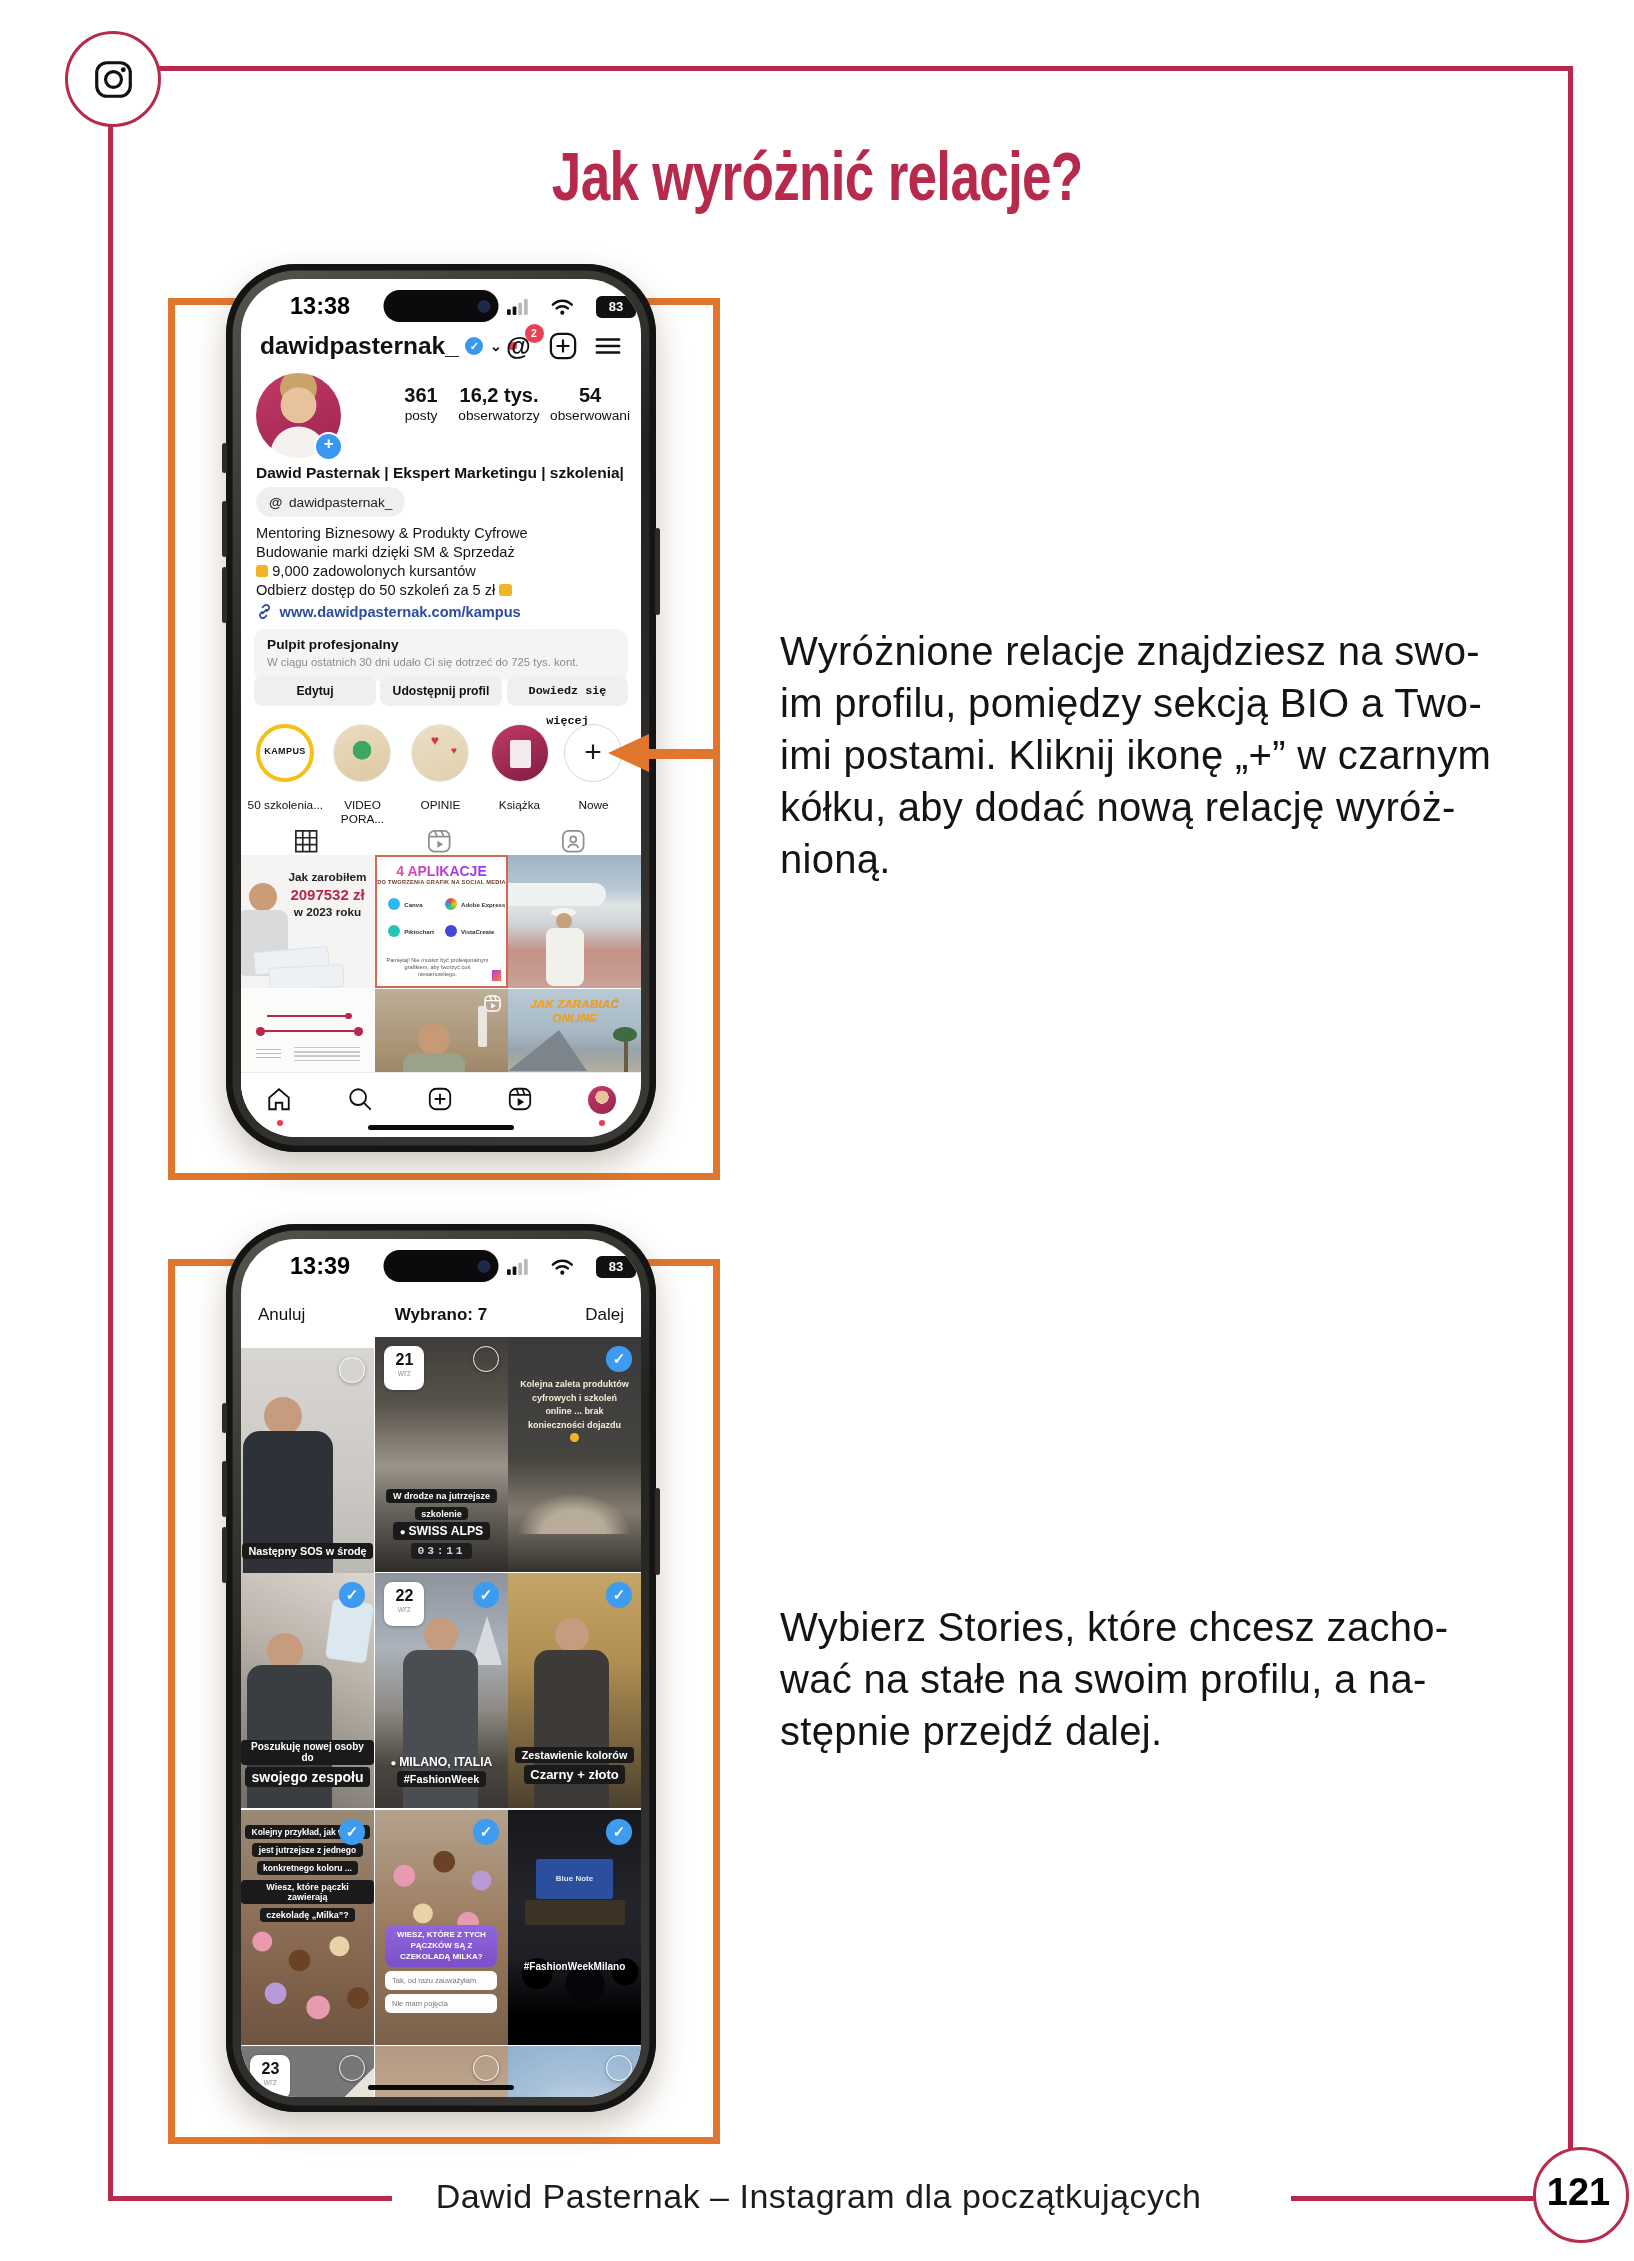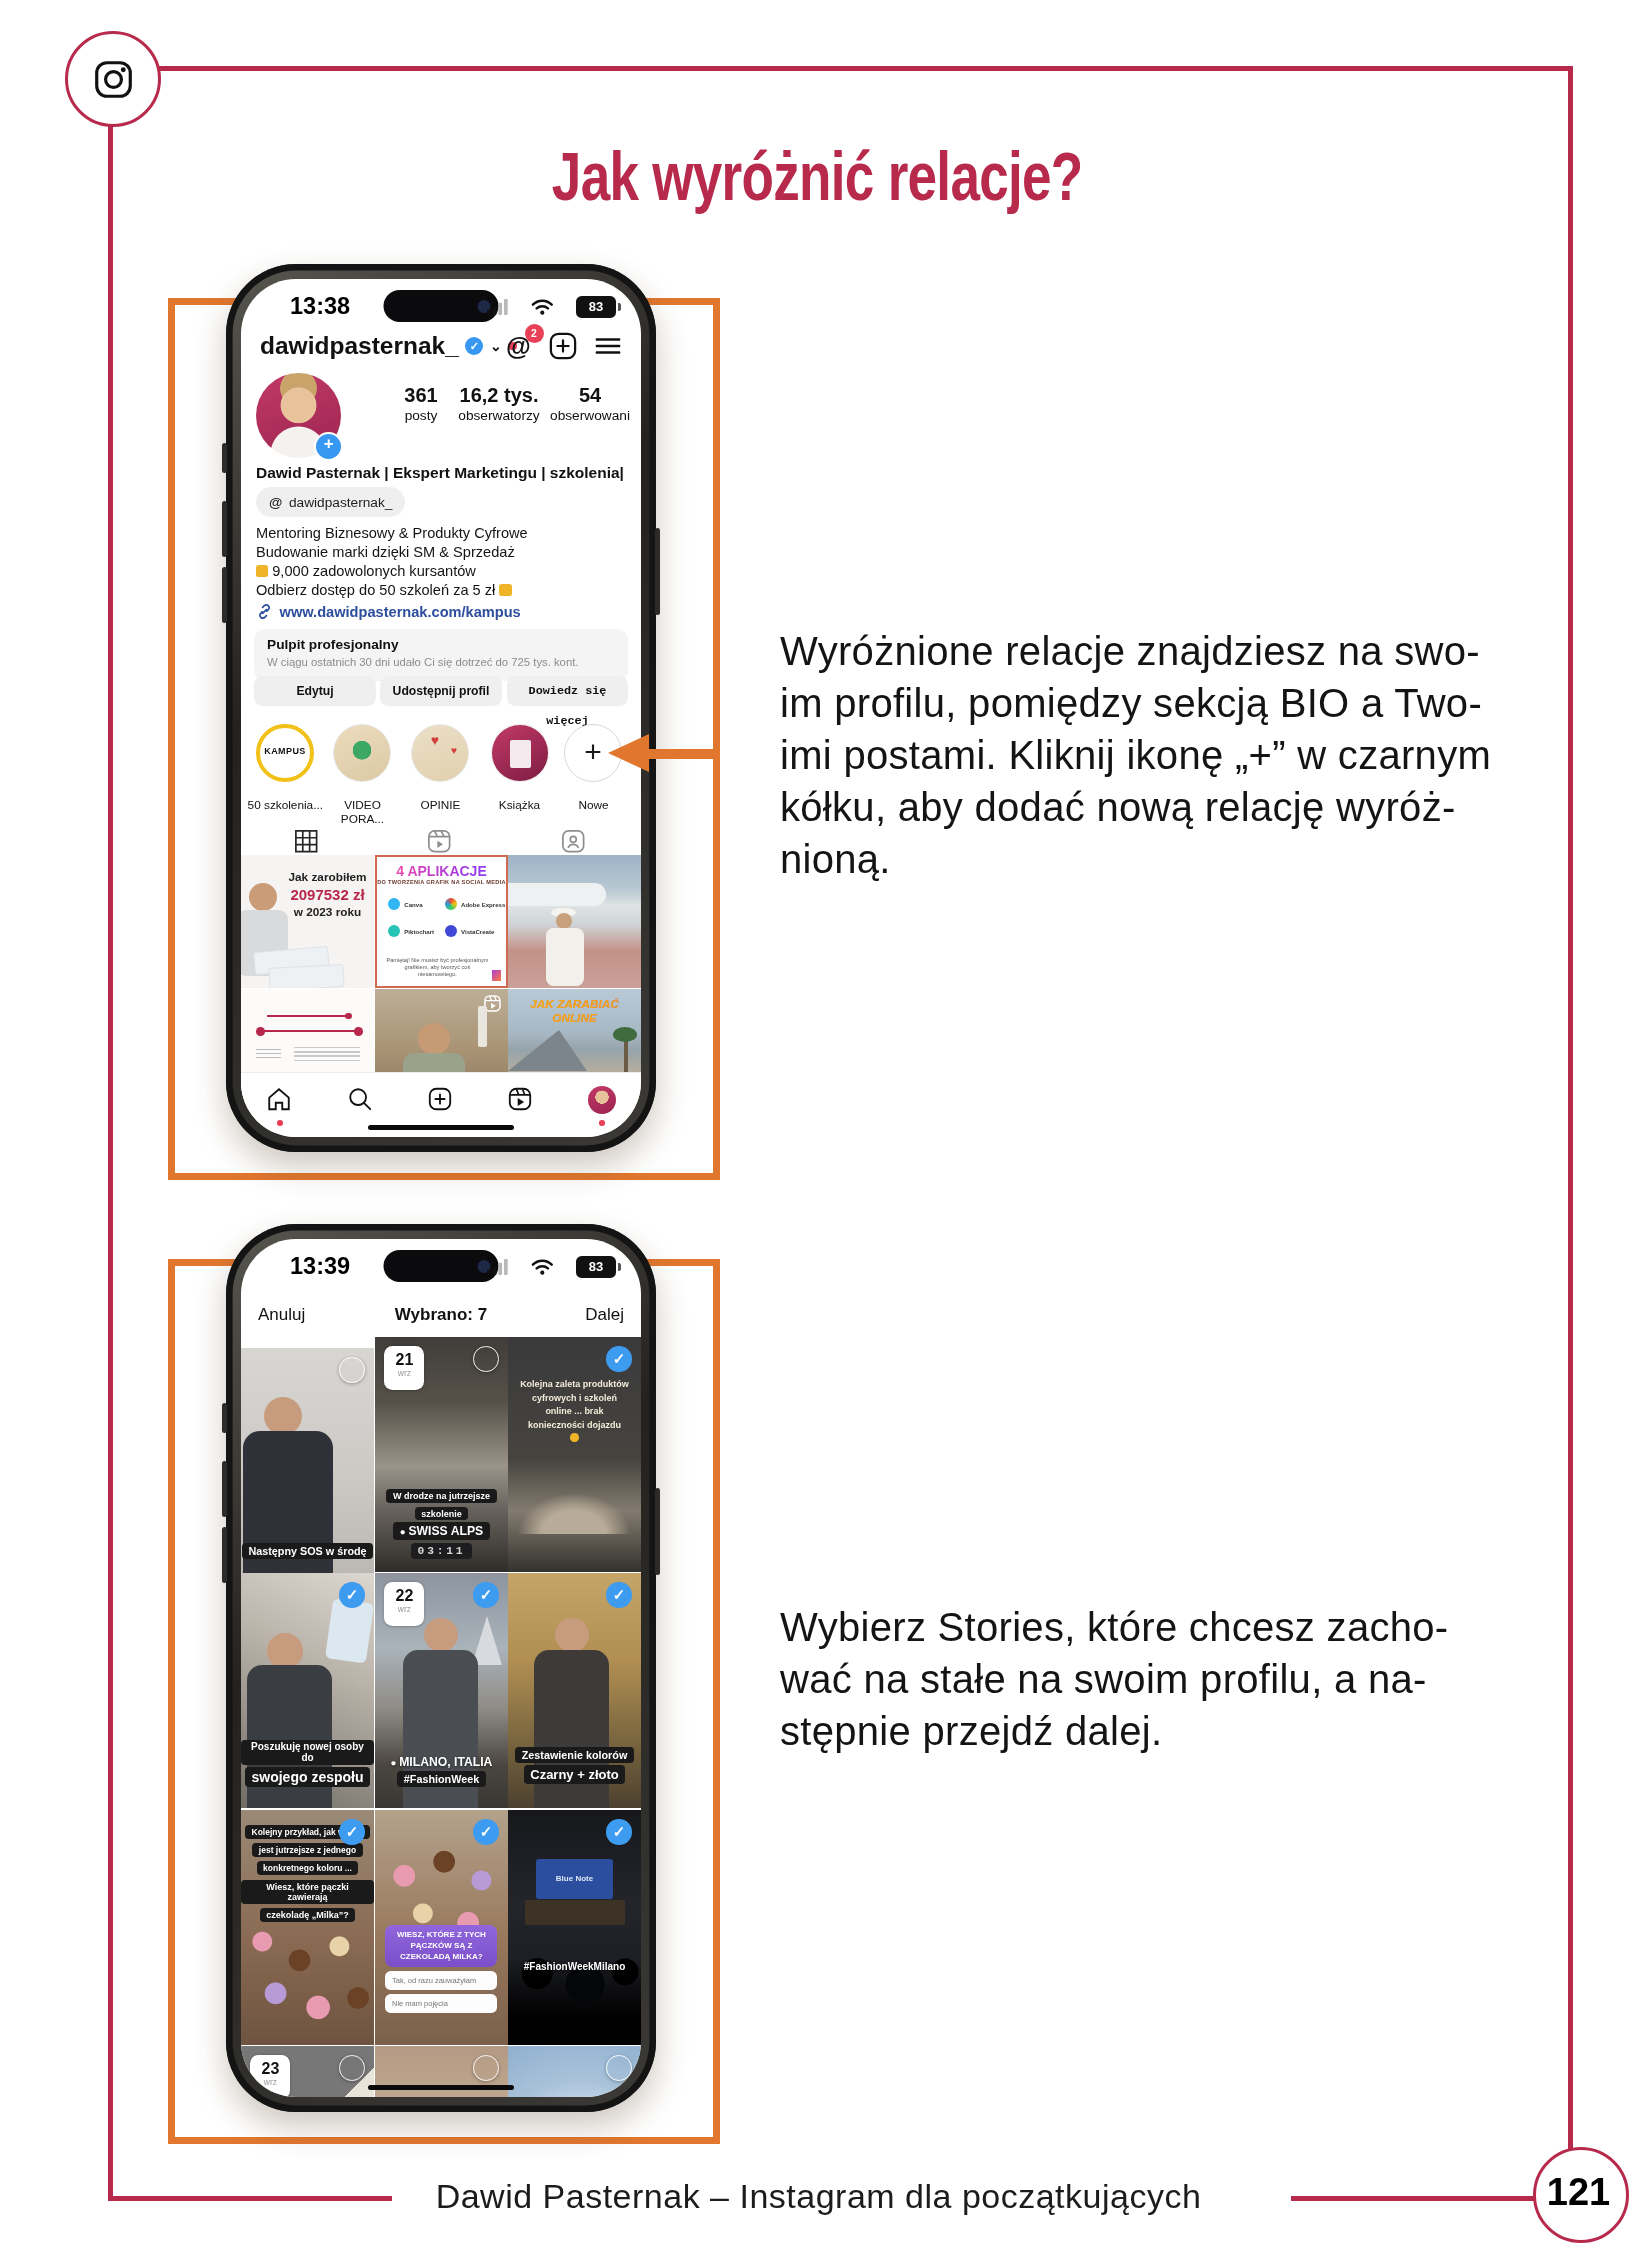--- a/index.html
+++ b/index.html
@@ -25,21 +25,21 @@
   .phone{position:absolute;width:430px;height:888px;border-radius:70px;
          background:linear-gradient(145deg,#57564f,#23221f 40%,#3b3a36);
          box-shadow:inset 0 0 0 6.6px #141414, 0 15px 32px rgba(80,55,25,.28);}
   .sidebtn{position:absolute;width:4.7px;background:#2c2b28;border-radius:2.8px;}
   .screen{position:absolute;left:15px;top:15px;width:400px;height:858px;background:#fff;
           border-radius:55px;overflow:hidden;}
   .island{position:absolute;left:50%;transform:translateX(-50%);top:11.3px;width:115px;height:32px;
           background:#0b0b0d;border-radius:17px;z-index:9;}
   .island::after{content:"";position:absolute;right:8.5px;top:9.4px;width:13px;height:13px;border-radius:50%;background:#1c2947;}
   .sbtime{position:absolute;left:49px;top:14px;font-size:23.5px;font-weight:700;color:#000;z-index:9;}
-  .sbicons{position:absolute;right:25px;top:17px;display:flex;gap:22px;align-items:center;z-index:9;}
+  .sbicons{position:absolute;right:5px;top:17px;display:flex;gap:22px;align-items:center;z-index:9;}
   .batt{width:40px;height:21.7px;background:#111;border-radius:5.6px;color:#fff;font-size:13px;font-weight:700;
         text-align:center;line-height:21.7px;position:relative;}
   .batt::after{content:"";position:absolute;right:-4.7px;top:6.6px;width:2.8px;height:8.5px;background:#555;border-radius:0 1.9px 1.9px 0;}
   
   .uname{position:absolute;left:19px;top:53px;font-size:24.5px;font-weight:700;display:flex;align-items:center;gap:6.6px;}
   .vbadge{width:18px;height:18px;border-radius:50%;background:#3897F0;color:#fff;font-size:11.3px;font-weight:700;
           display:inline-flex;align-items:center;justify-content:center;}
   .reddot{width:8.5px;height:8.5px;border-radius:50%;background:#E94057;display:inline-block;}
   .hicon{position:absolute;top:53px;width:30px;height:30px;}
   .avatar{position:absolute;left:15px;top:94px;width:85px;height:85px;border-radius:50%;

